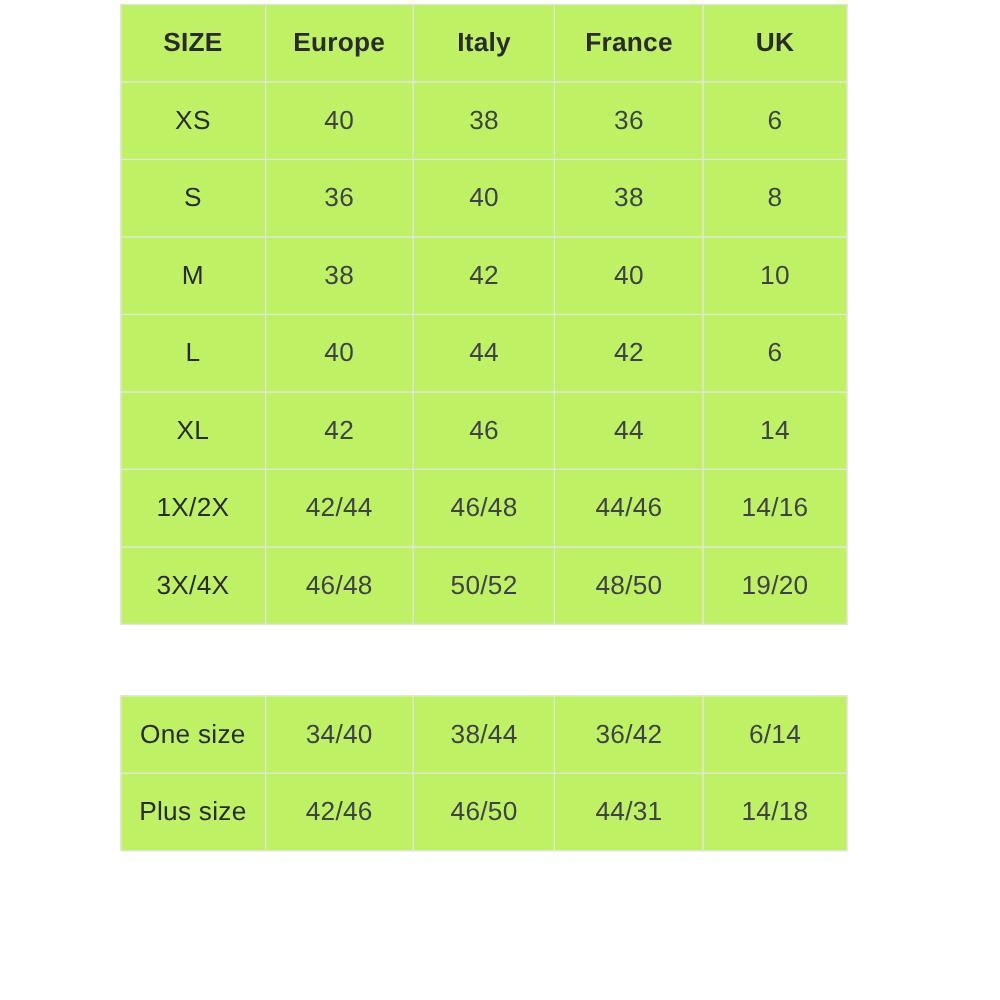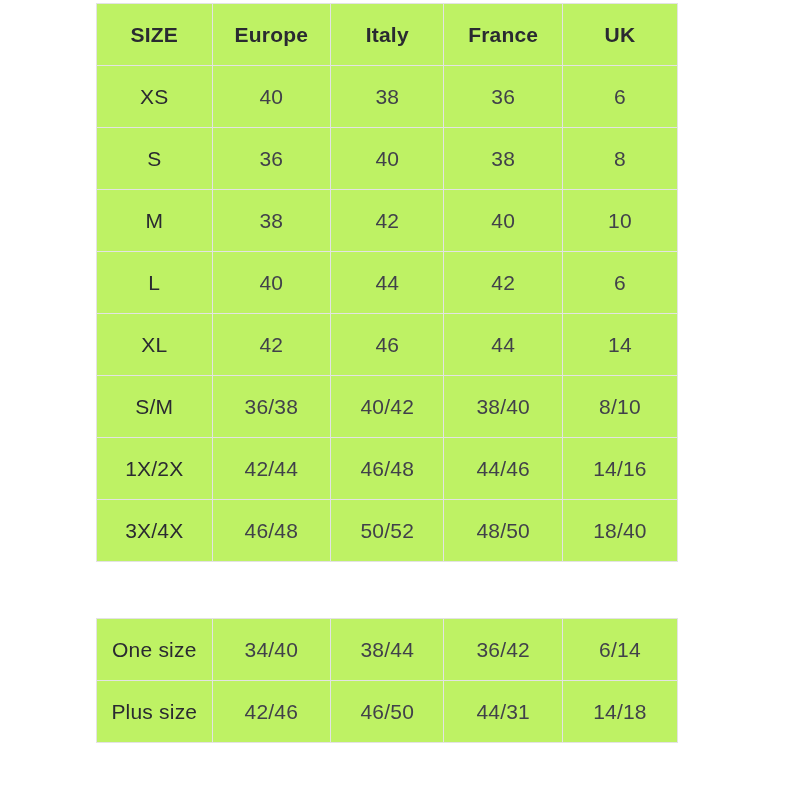--- a/index.html
+++ b/index.html
@@ -109,39 +109,32 @@
           <td>6</td>
         </tr>
         <tr>
           <td class="size-col">XL</td>
           <td>42</td>
           <td>46</td>
           <td>44</td>
           <td>14</td>
         </tr>
         <tr>
-          <td class="size-col">S/M</td>
-          <td>36/38</td>
-          <td>40/42</td>
-          <td>38/40</td>
-          <td>8/10</td>
-        </tr>
-        <tr>
           <td class="size-col">1X/2X</td>
           <td>42/44</td>
           <td>46/48</td>
           <td>44/46</td>
           <td>14/16</td>
         </tr>
         <tr>
           <td class="size-col">3X/4X</td>
           <td>46/48</td>
           <td>50/52</td>
           <td>48/50</td>
-          <td>18/40</td>
+          <td>19/20</td>
         </tr>
       </tbody>
   </table>
 
   <table class="size-table extra-table">
     <colgroup>
       <col class="c1">
         <col class="c2">
         <col class="c3">
         <col class="c4">

